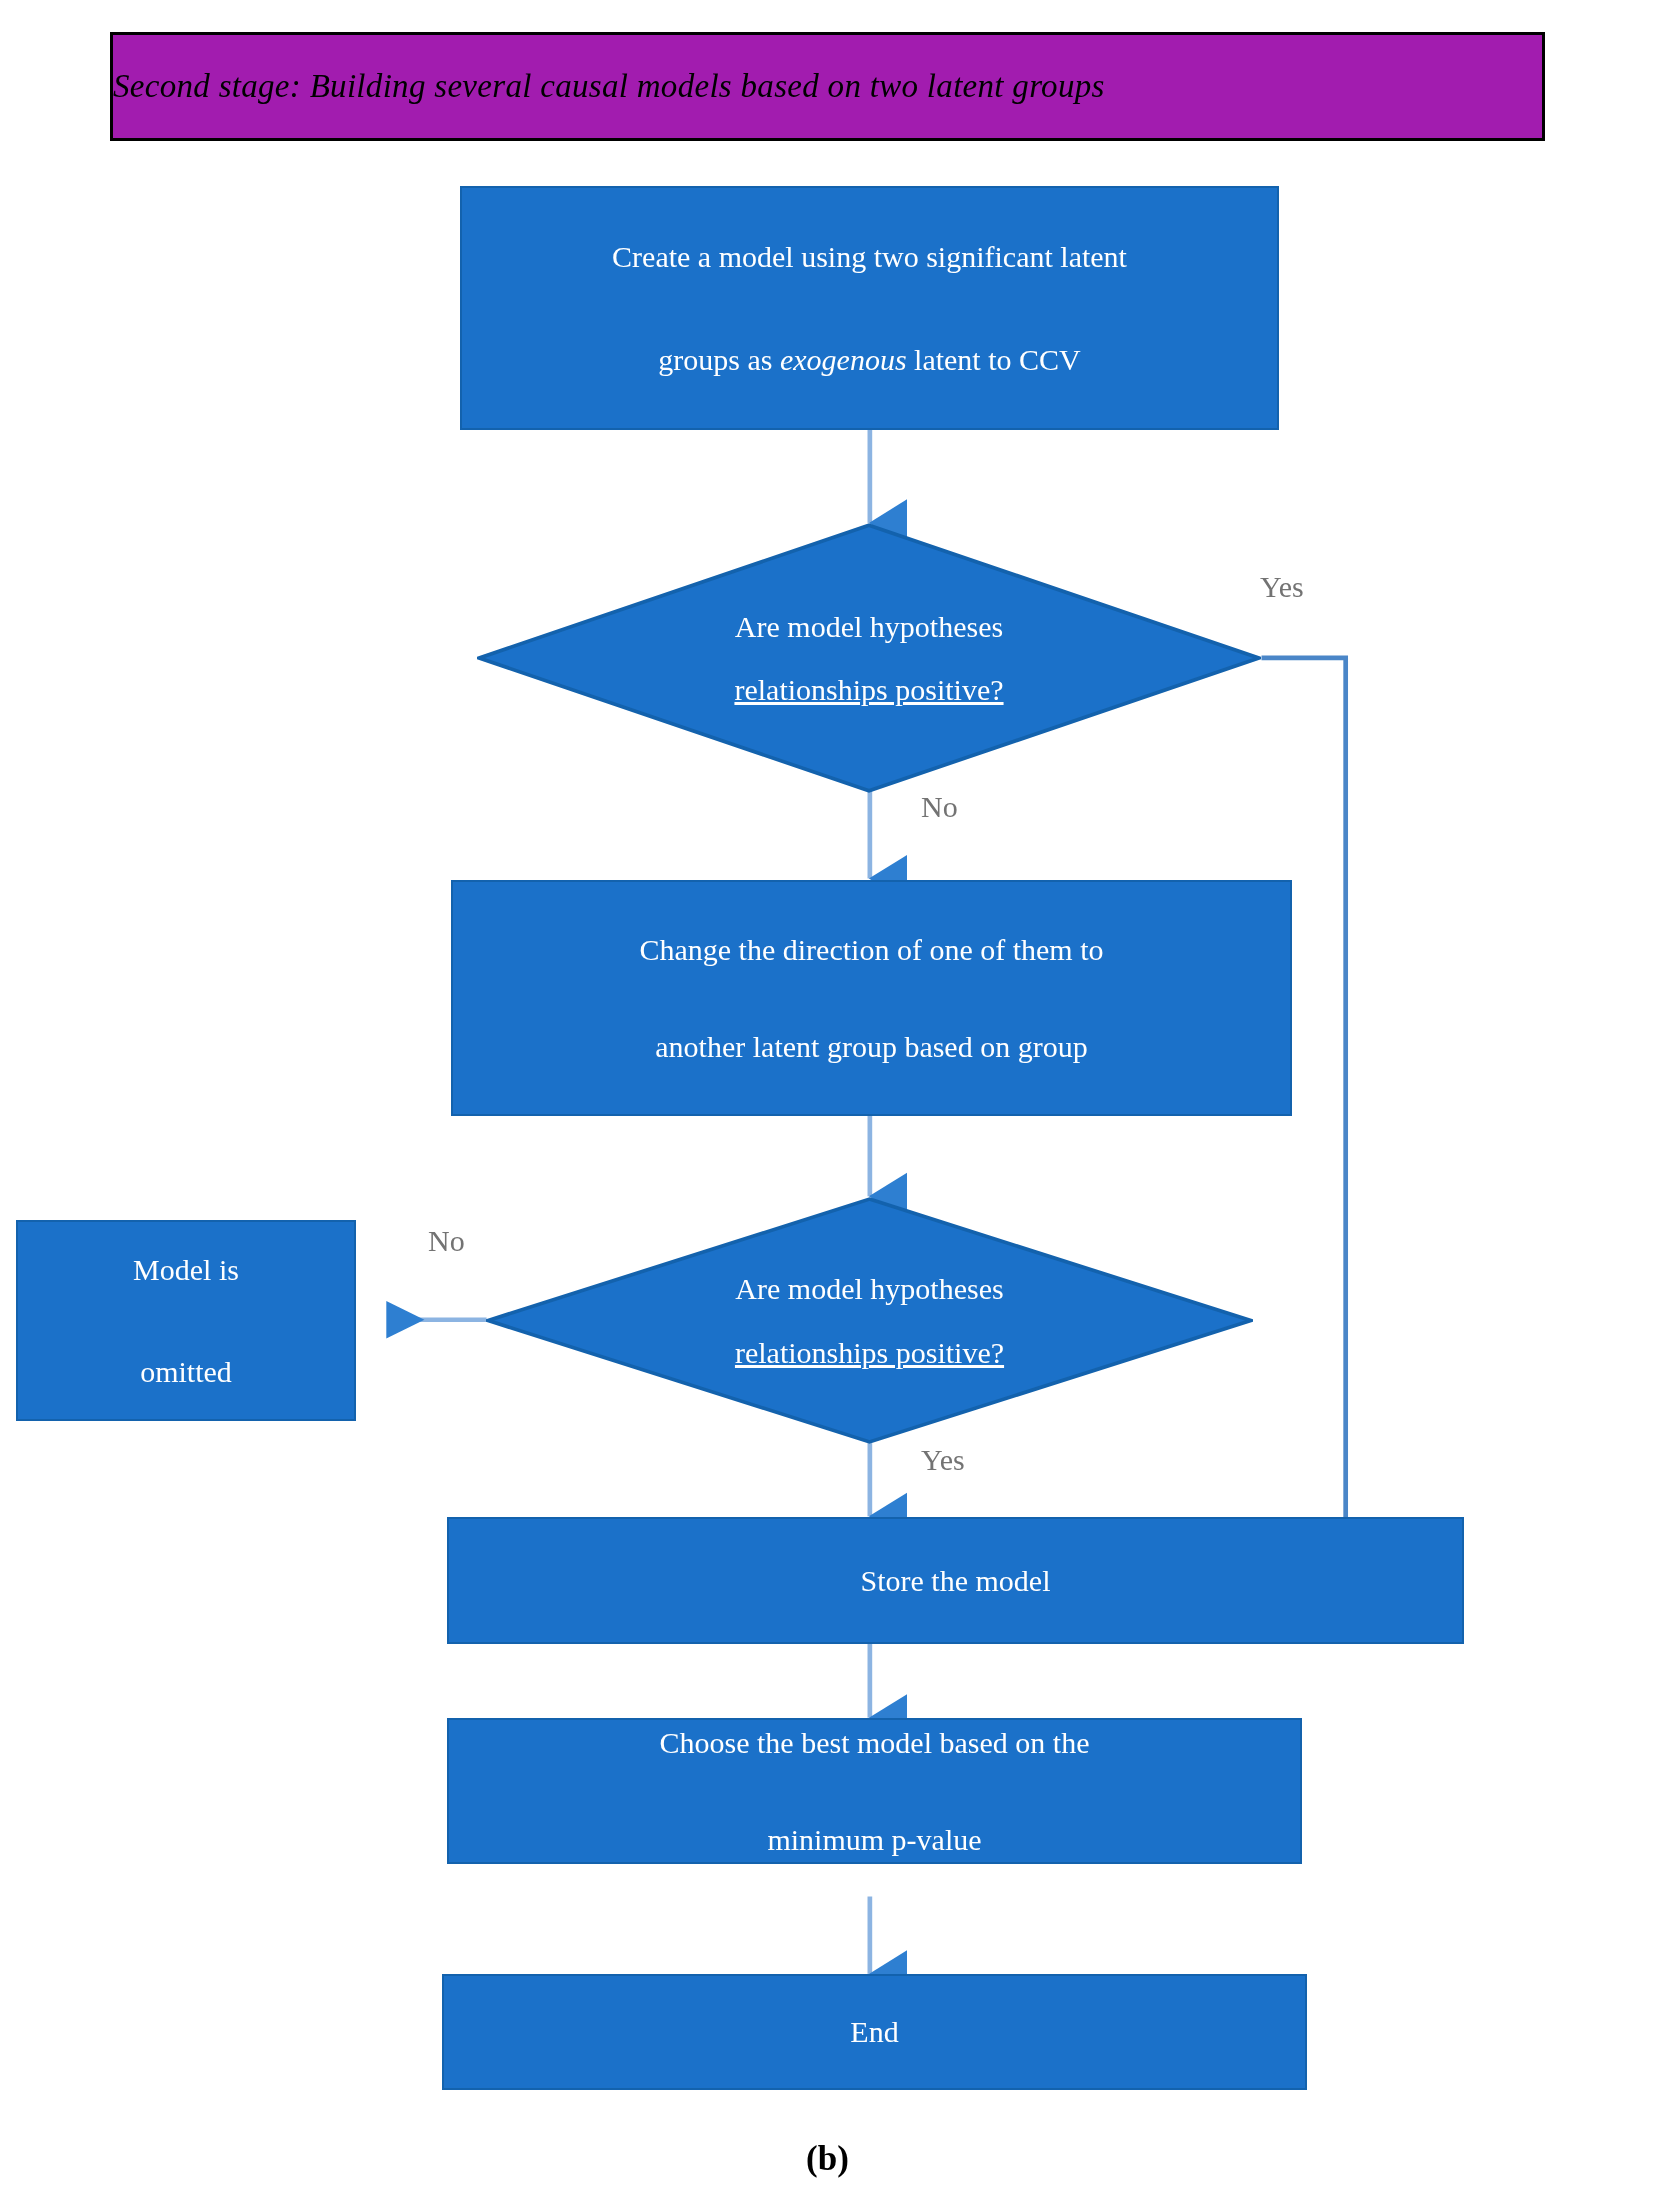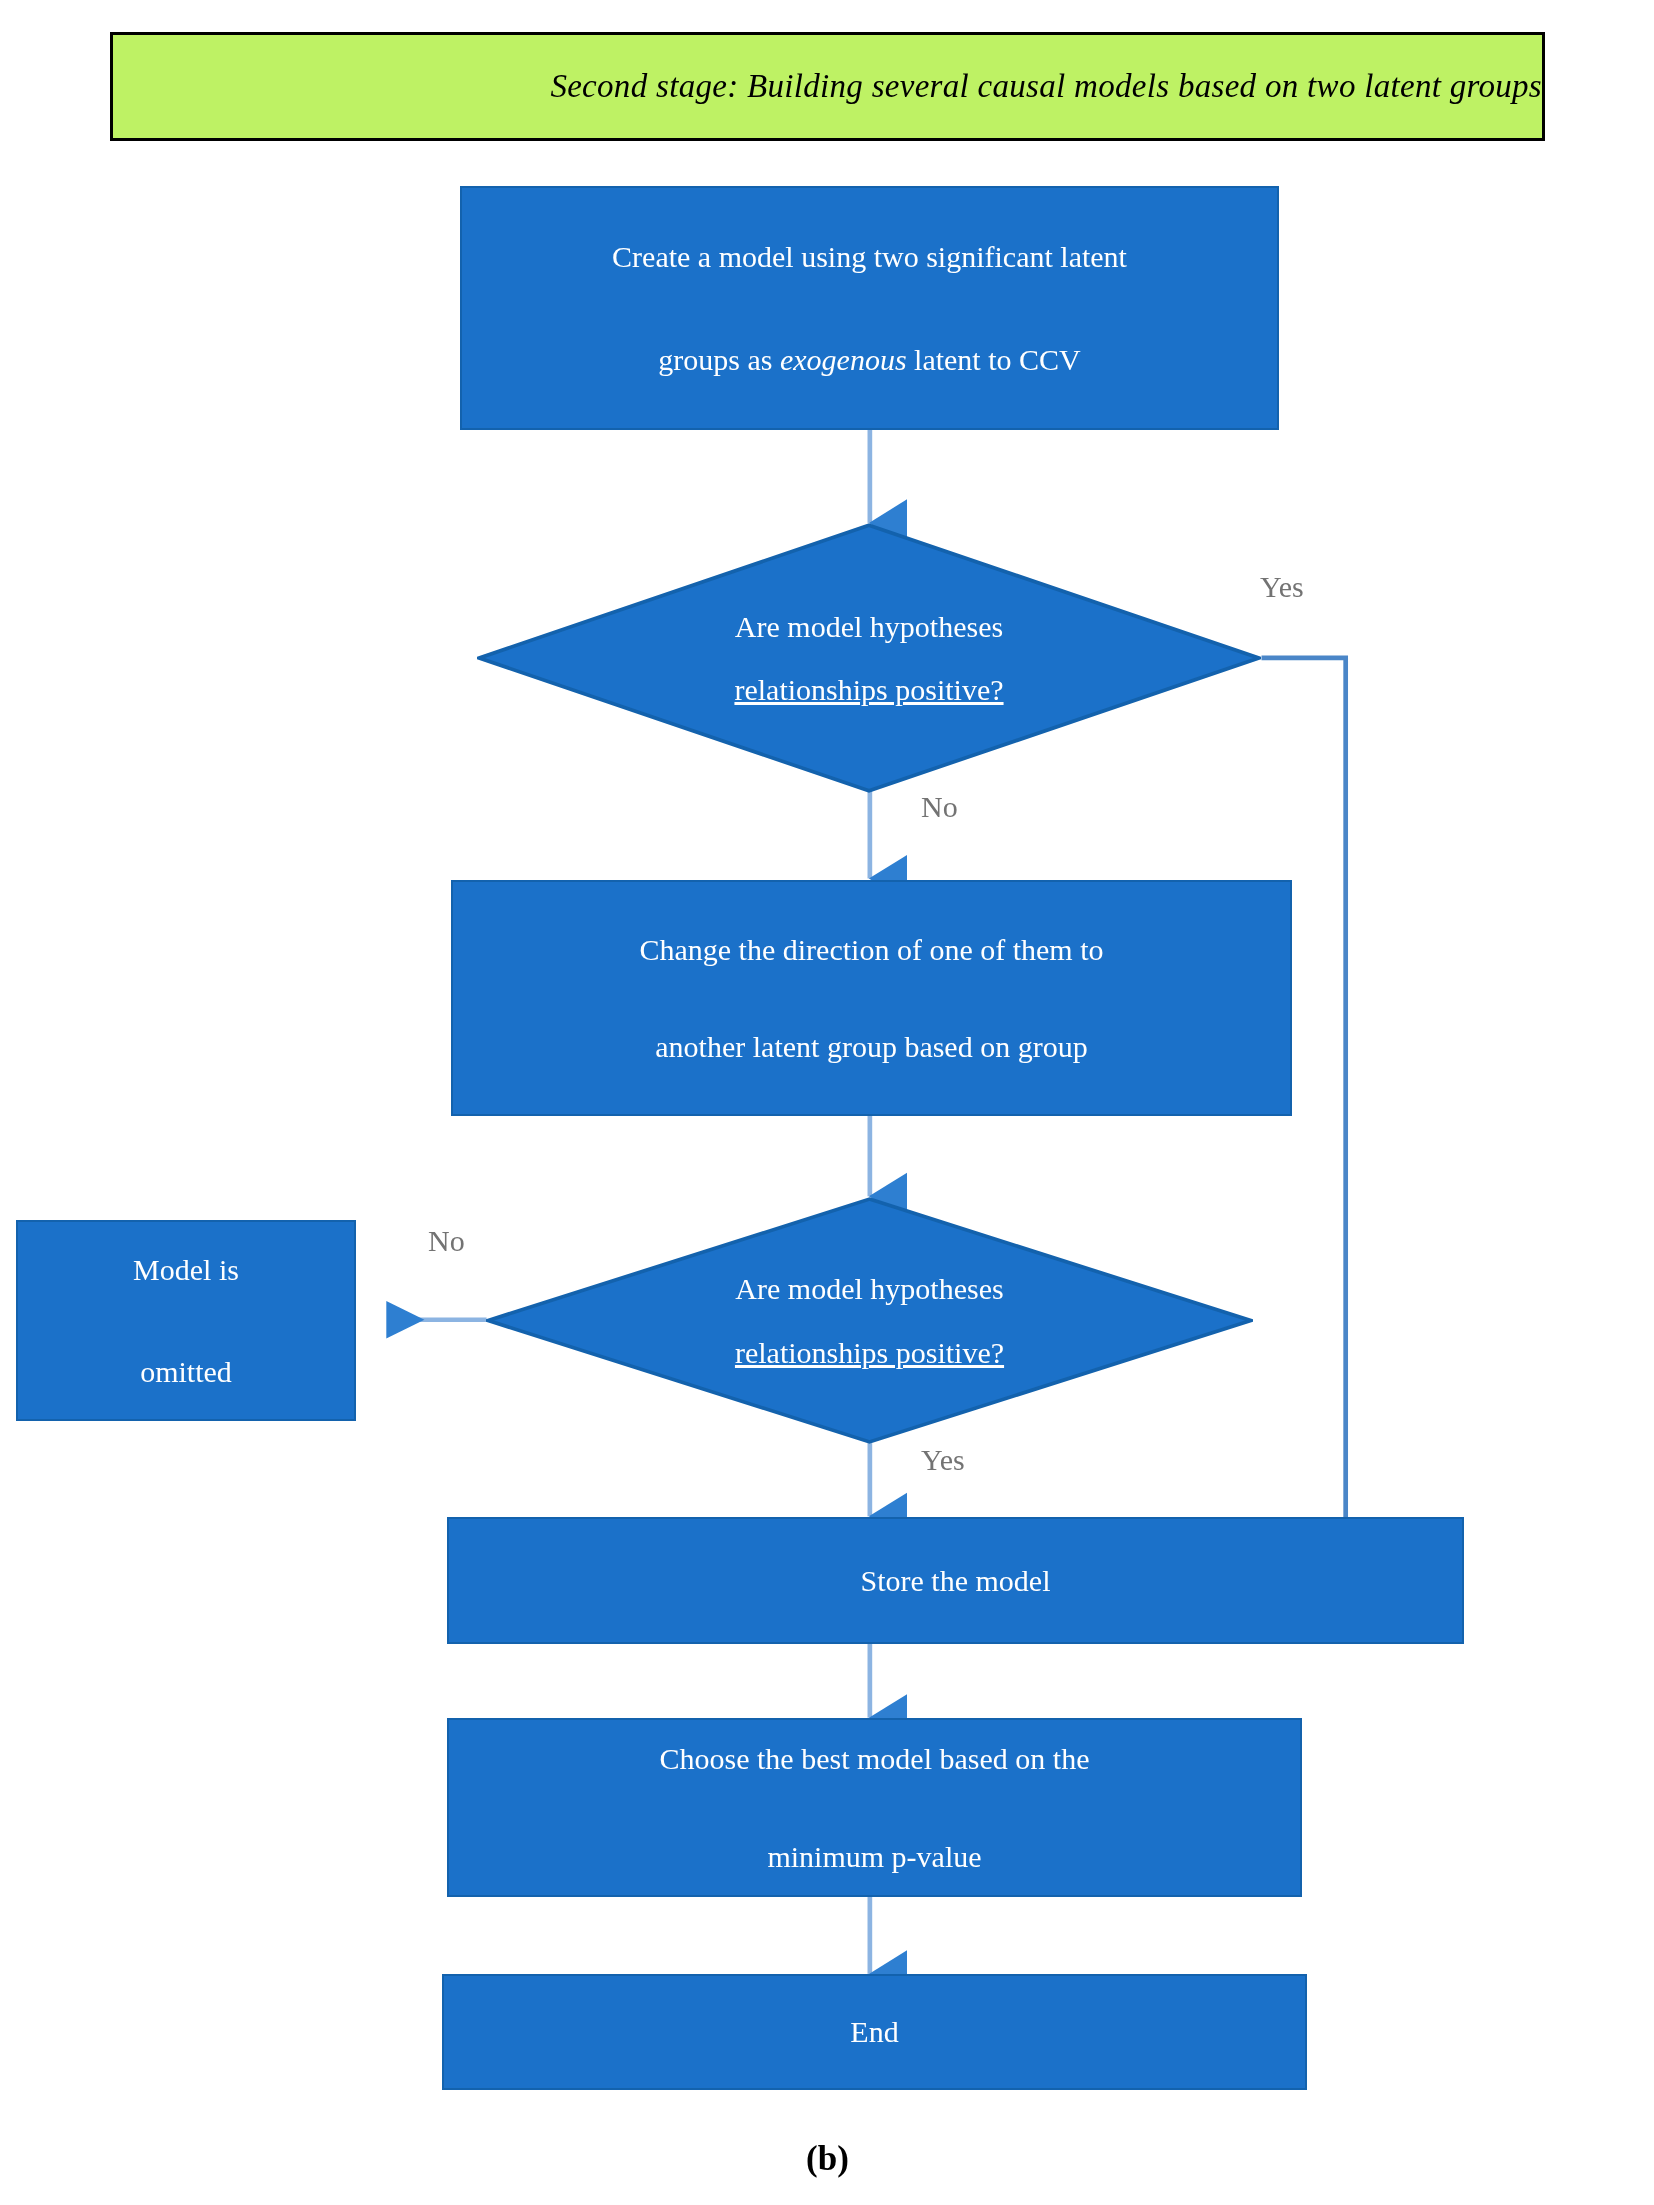--- a/index.html
+++ b/index.html
@@ -17,25 +17,25 @@
   }
 
   
   #title-box {
     position: absolute;
     left: 110px;
     top: 32px;
     width: 1435px;
     height: 109px;
     border: 3.7px solid #000000;
-    background: #bef264;
+    background: #a21caf;
     box-sizing: border-box;
     display: flex;
     align-items: center;
-    justify-content: flex-end;
+    justify-content: flex-start;
     font-family: Liberation Serif, serif;
   }
   #title-text {
     font-style: italic;
     font-size: 33px;
     color: #000000;
     letter-spacing: 0.3px;
     white-space: nowrap;
   }
 
@@ -207,21 +207,21 @@
 
   <div class="node proc" style="left:16px; top:1220px; width:340px; height:201px;">
     <div class="line">Model is</div>
     <div class="line">omitted</div>
   </div>
 
   <div class="node proc" style="left:447px; top:1517px; width:1017px; height:127px;">
     <div class="line">Store the model</div>
   </div>
 
-  <div class="node proc" style="left:447px; top:1718px; width:855px; height:179px;">
+  <div class="node proc" style="left:447px; top:1718px; width:855px; height:146px;">
     <div class="line tight">Choose the best model based on the</div>
     <div class="line tight">minimum p-value</div>
   </div>
 
   <div class="node proc" style="left:442px; top:1974px; width:865px; height:116px;">
     <div class="line">End</div>
   </div>
 
   <div id="caption">(b)</div>
 

